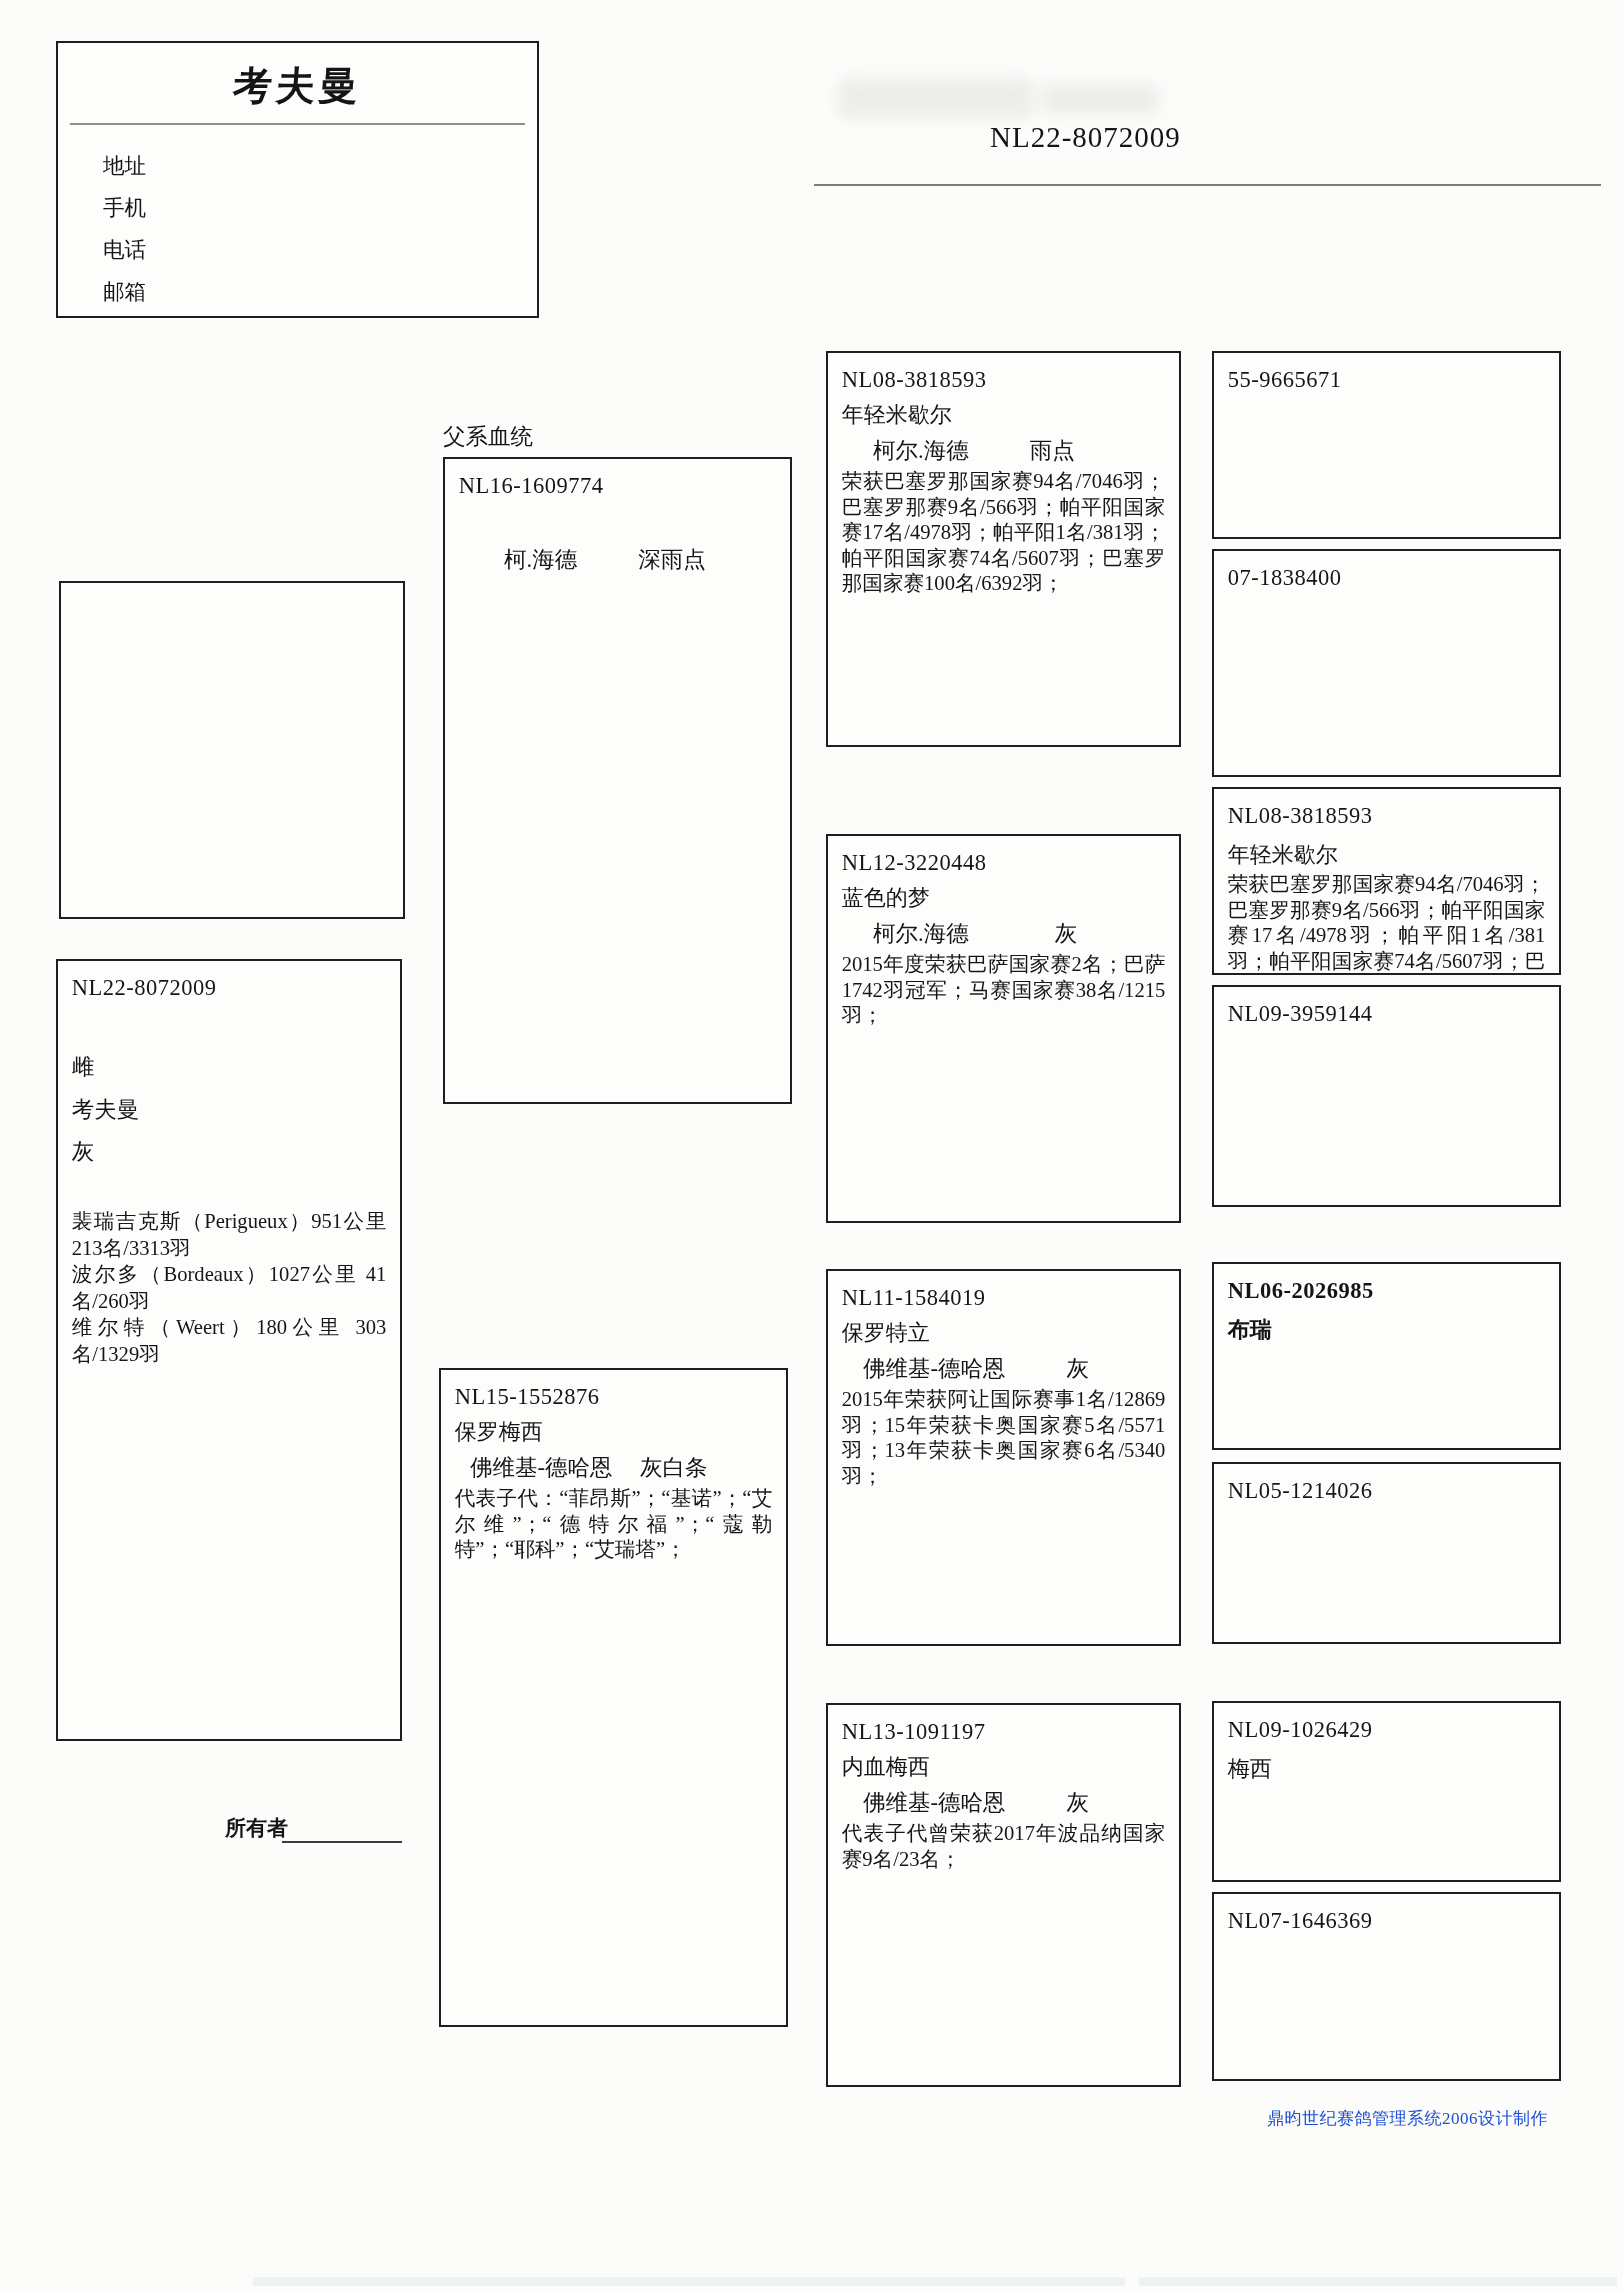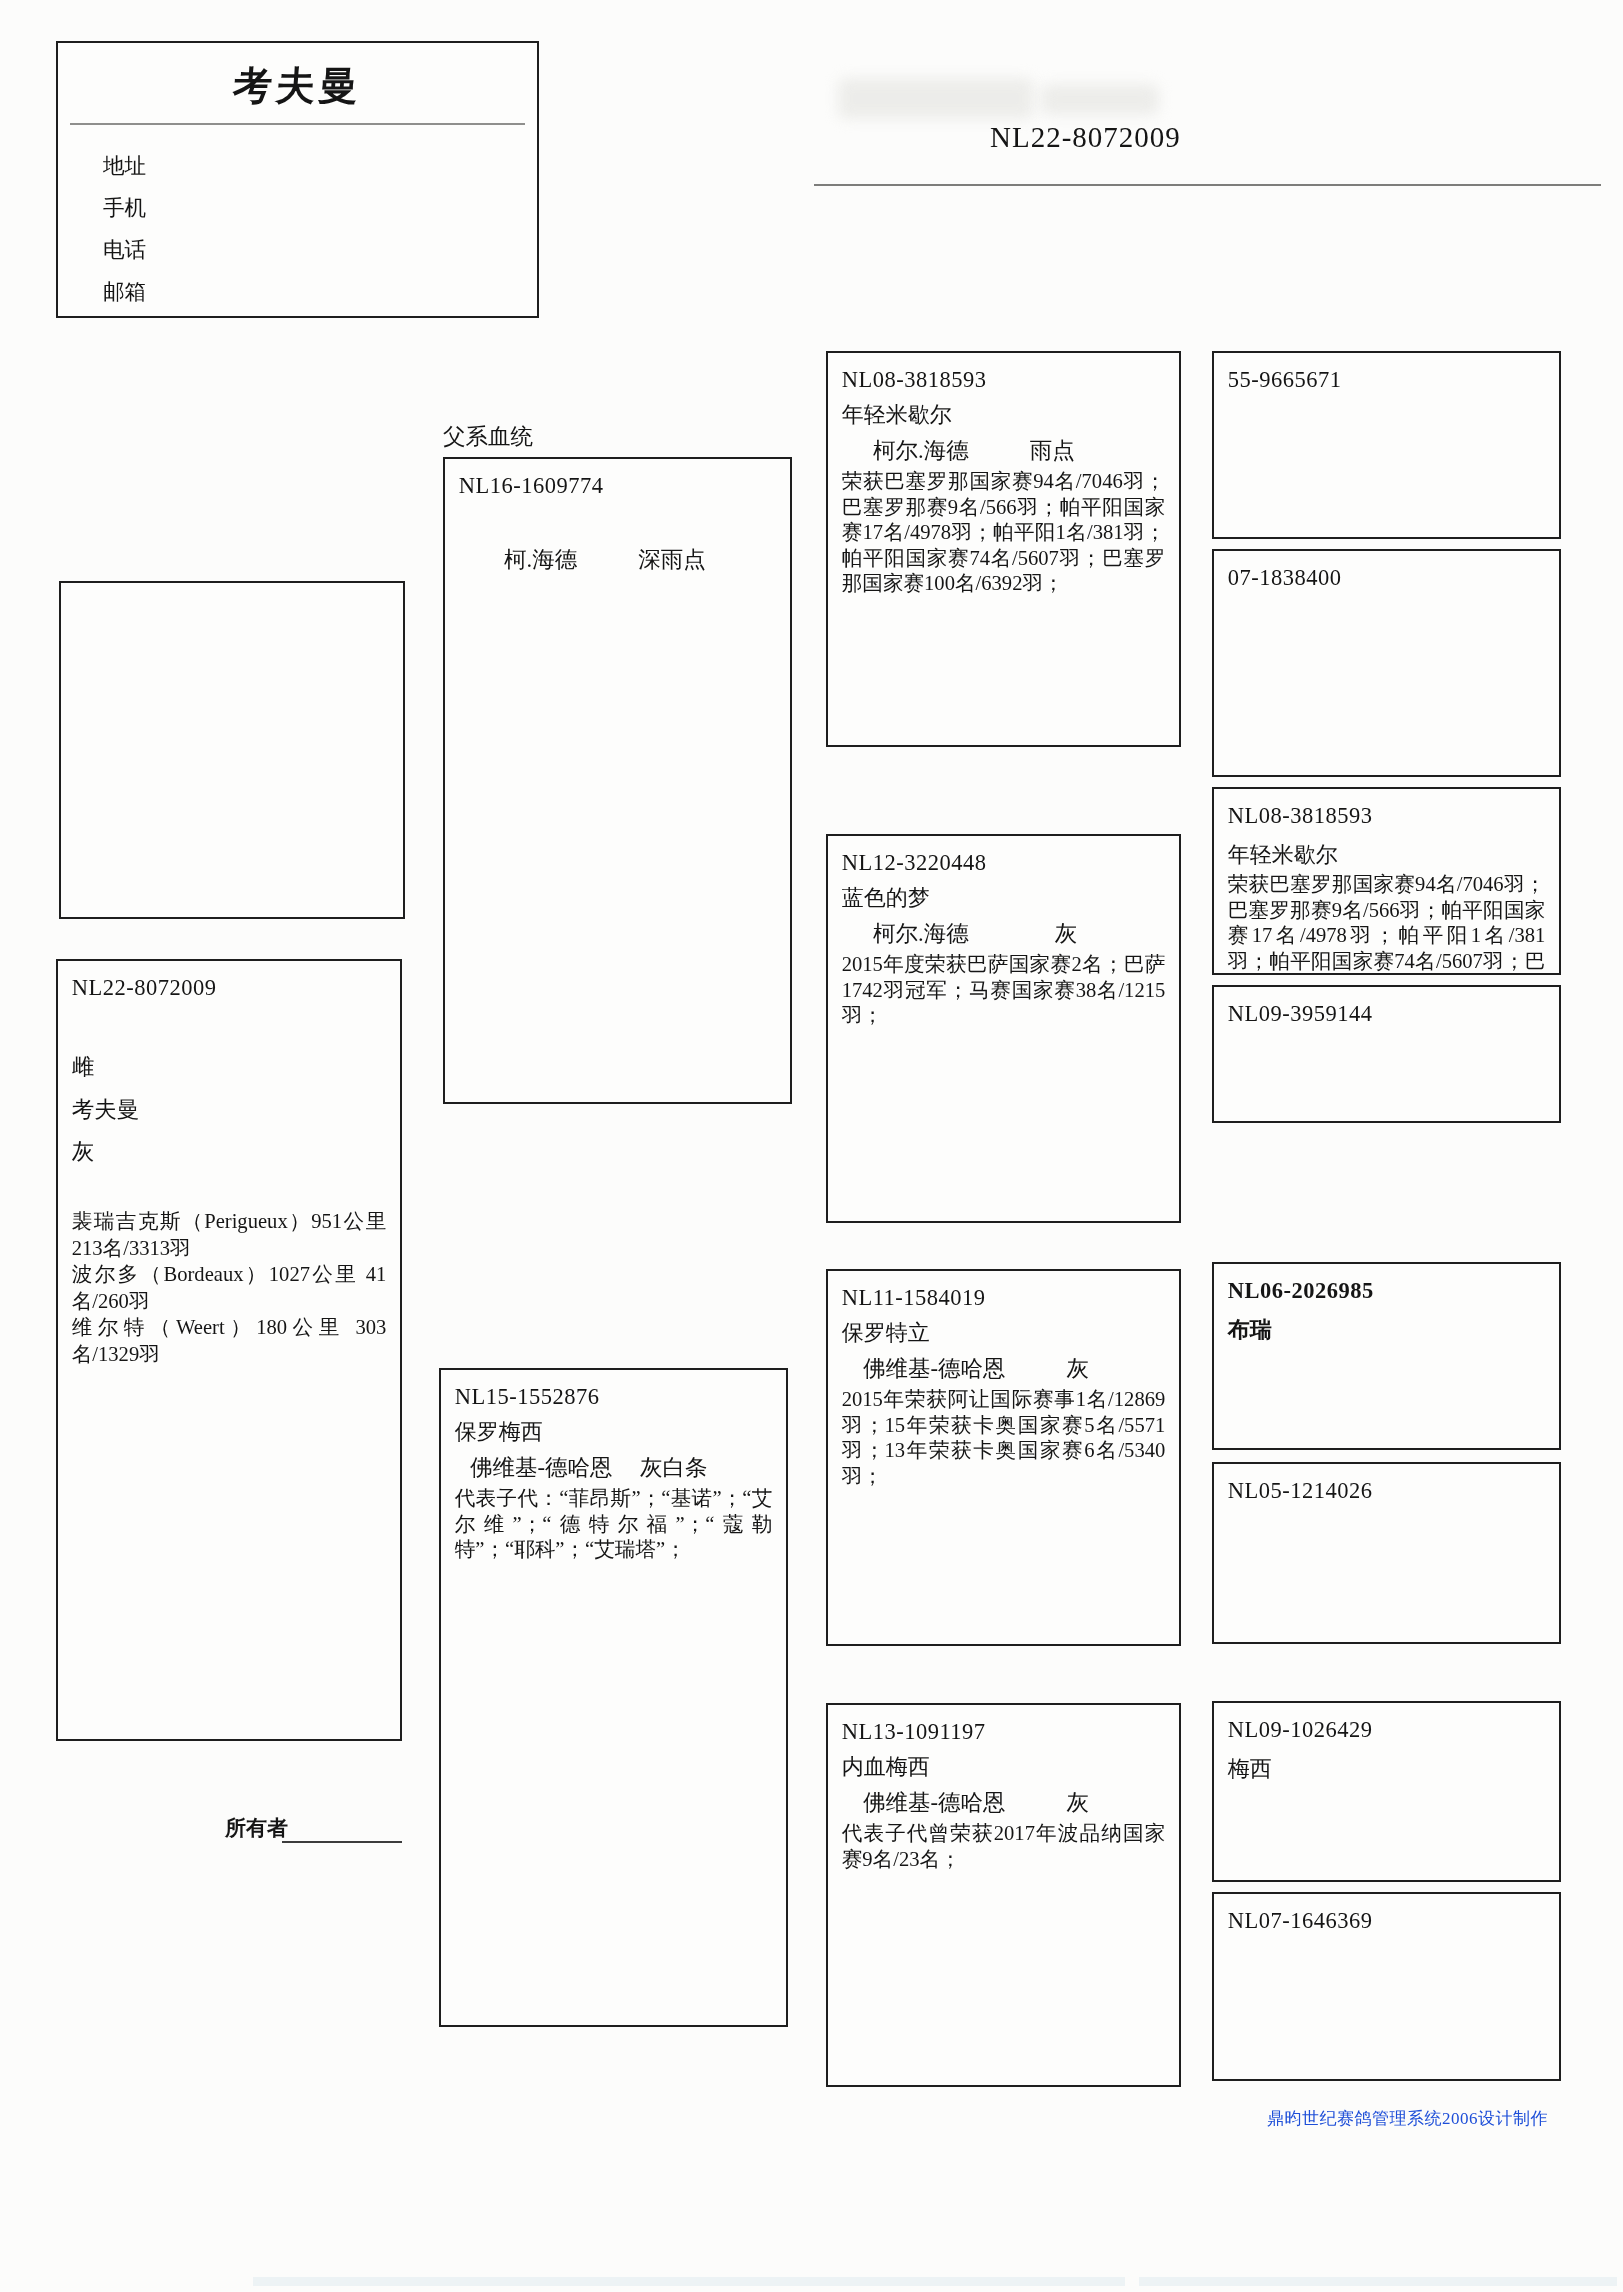--- a/index.html
+++ b/index.html
@@ -194,21 +194,21 @@
   <div class="box" style="left:1212px;top:549px;width:349px;height:228px;">
     <div class="ring">07-1838400</div>
   </div>
 
   <div class="box clip" style="left:1212px;top:787px;width:349px;height:188px;">
     <div class="ring">NL08-3818593</div>
     <div class="bird-name" style="margin-top:9.8px;">年轻米歇尔</div>
     <div class="results">荣获巴塞罗那国家赛94名/7046羽；巴塞罗那赛9名/566羽；帕平阳国家赛17名/4978羽；帕平阳1名/381羽；帕平阳国家赛74名/5607羽；巴塞罗那国家赛100名/6392羽；</div>
   </div>
 
-  <div class="box" style="left:1212px;top:985px;width:349px;height:138px;">
+  <div class="box" style="left:1212px;top:985px;width:349px;height:222px;">
     <div class="ring">NL09-3959144</div>
   </div>
 
   <div class="box" style="left:1212px;top:1262px;width:349px;height:188px;font-weight:bold;">
     <div class="ring">NL06-2026985</div>
     <div class="bird-name" style="margin-top:9.8px;">布瑞</div>
   </div>
 
   <div class="box" style="left:1212px;top:1462px;width:349px;height:182px;">
     <div class="ring">NL05-1214026</div>

